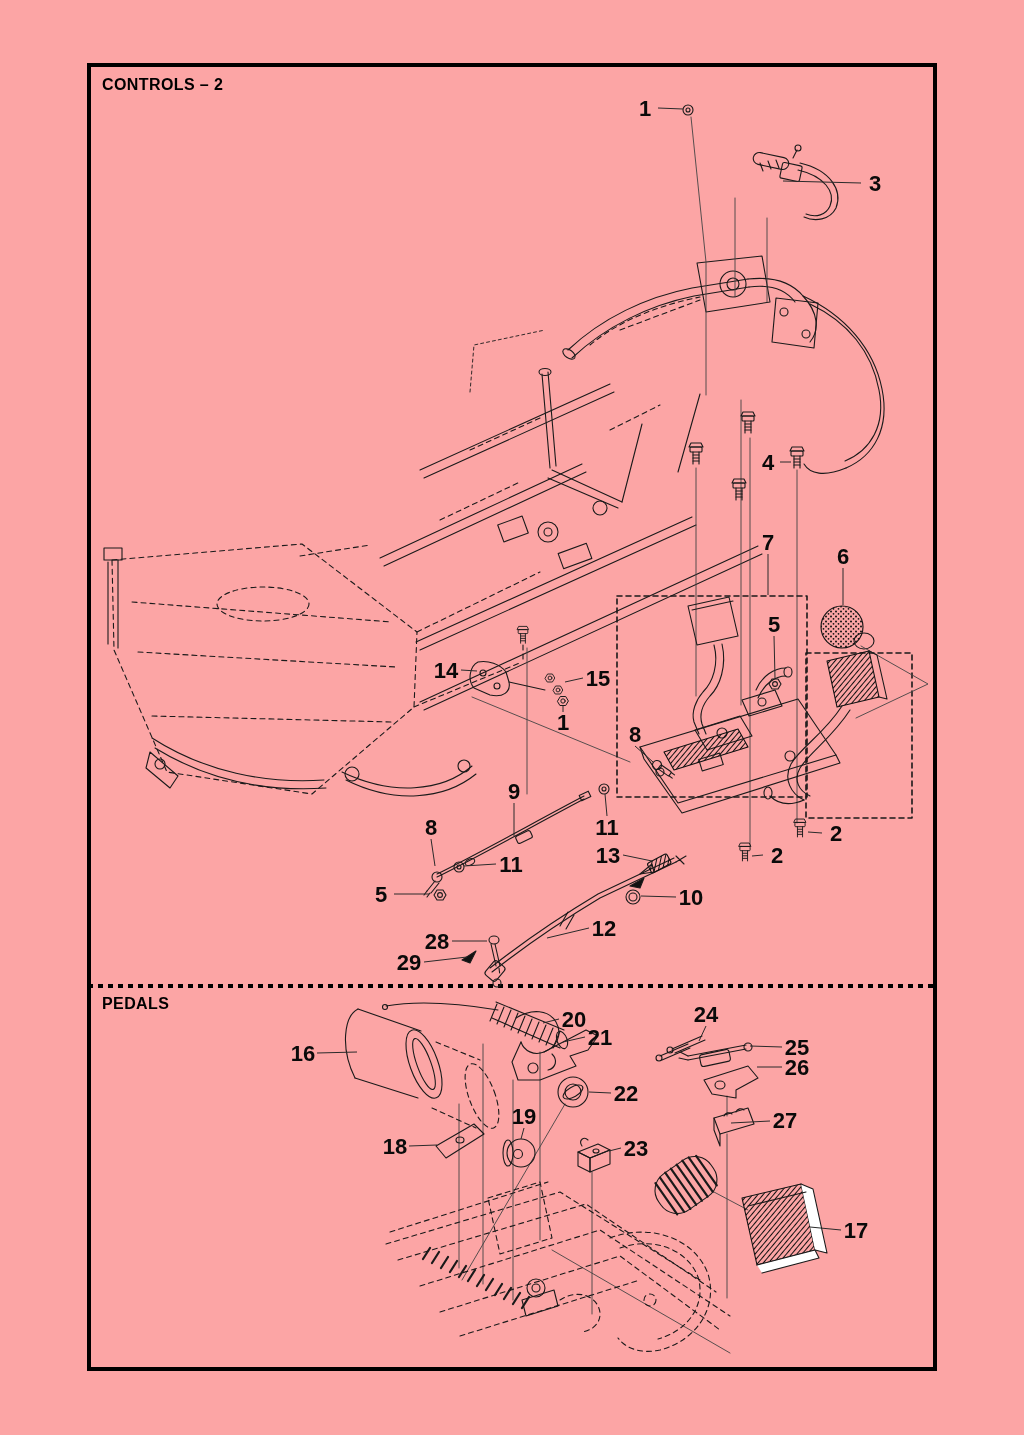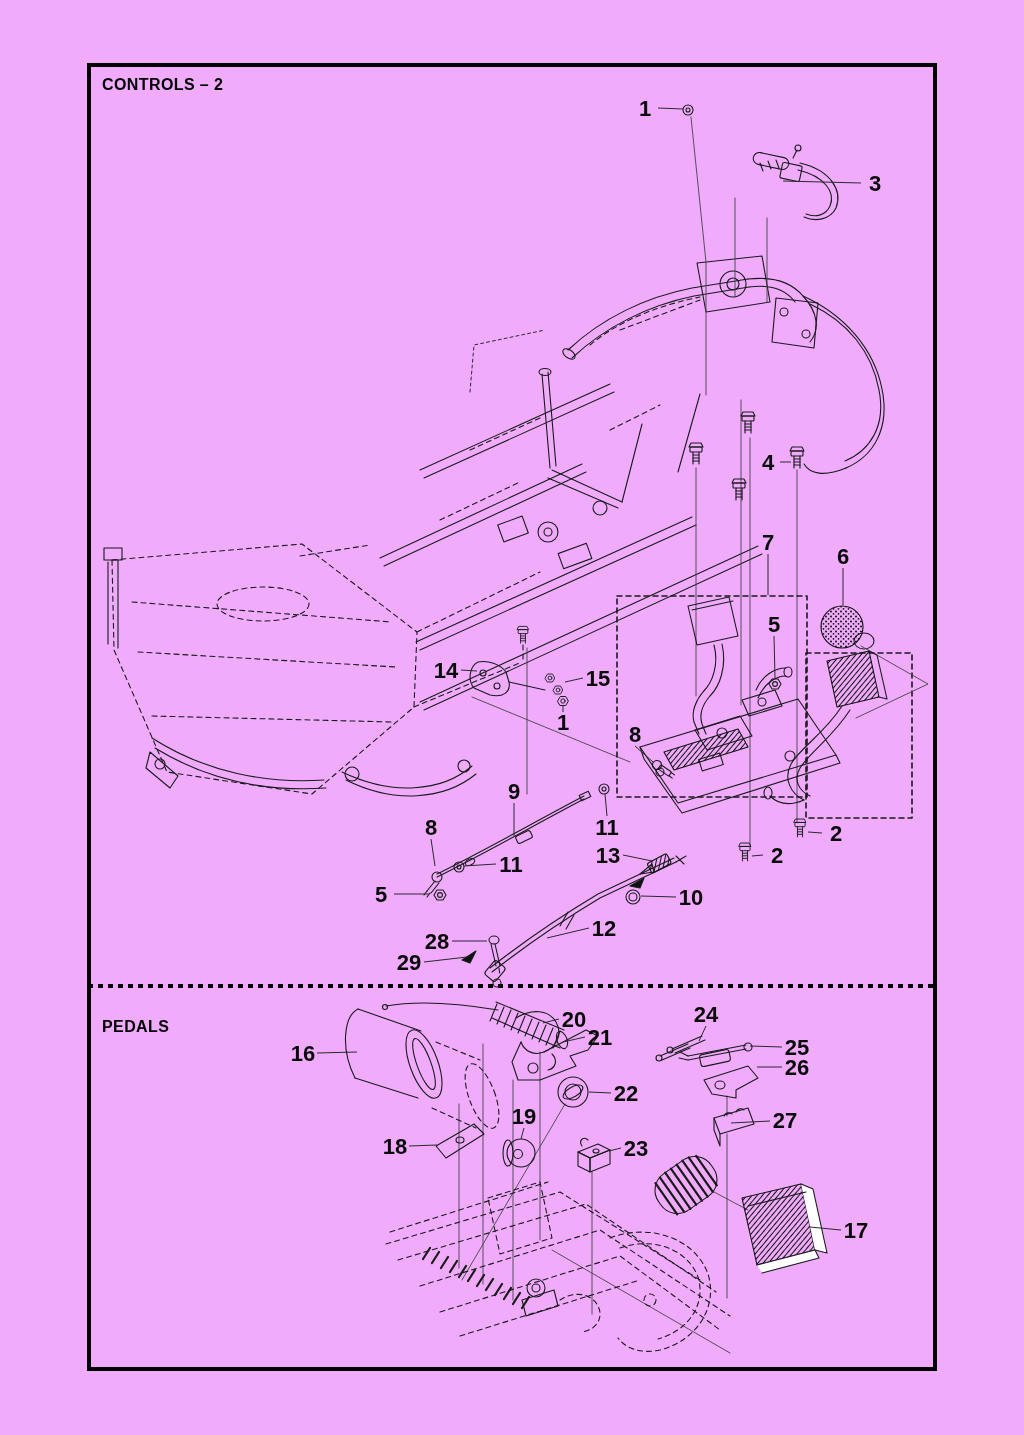--- a/index.html
+++ b/index.html
@@ -1,22 +1,22 @@
 <!DOCTYPE html>
 <html><head>
 <meta charset="utf-8">
 <style>
   html,body{margin:0;padding:0;background:#fff;}
-  .canvas{position:relative;width:1024px;height:1435px;background:#f0abfc;overflow:hidden;
+  .canvas{position:relative;width:1024px;height:1435px;background:#fca5a5;overflow:hidden;
           font-family:"Liberation Sans",sans-serif;}
   .page-frame{position:absolute;left:87px;top:63px;width:850px;height:1308px;
           border:4px solid #000;box-sizing:border-box;}
   .section-title{position:absolute;font-weight:bold;font-size:16px;letter-spacing:.4px;color:#000;}
   .title-top{left:102px;top:76px;}
-  .title-bottom{left:102px;top:1018px;}
+  .title-bottom{left:102px;top:995px;}
   .divider{position:absolute;left:88px;top:984px;width:848px;height:4px;
           background:repeating-linear-gradient(90deg,#000 0 5px,transparent 5px 10px);}
   svg.art-svg{position:absolute;left:0;top:0;}
   .art{stroke:#1a1a1a;fill:none;stroke-width:1.1;stroke-linecap:round;stroke-linejoin:round;}
   .art .d{stroke-dasharray:5 4;}
   .art .dd{stroke-dasharray:3 3;stroke-width:.9;}
   .art .t{stroke:#444;stroke-width:.9;}
   .art .w2{stroke-width:2.2;}
   .leader{stroke:#2a2a2a;stroke-width:1;}
   .callout{font:bold 22px "Liberation Sans",sans-serif;fill:#0a0a0a;

